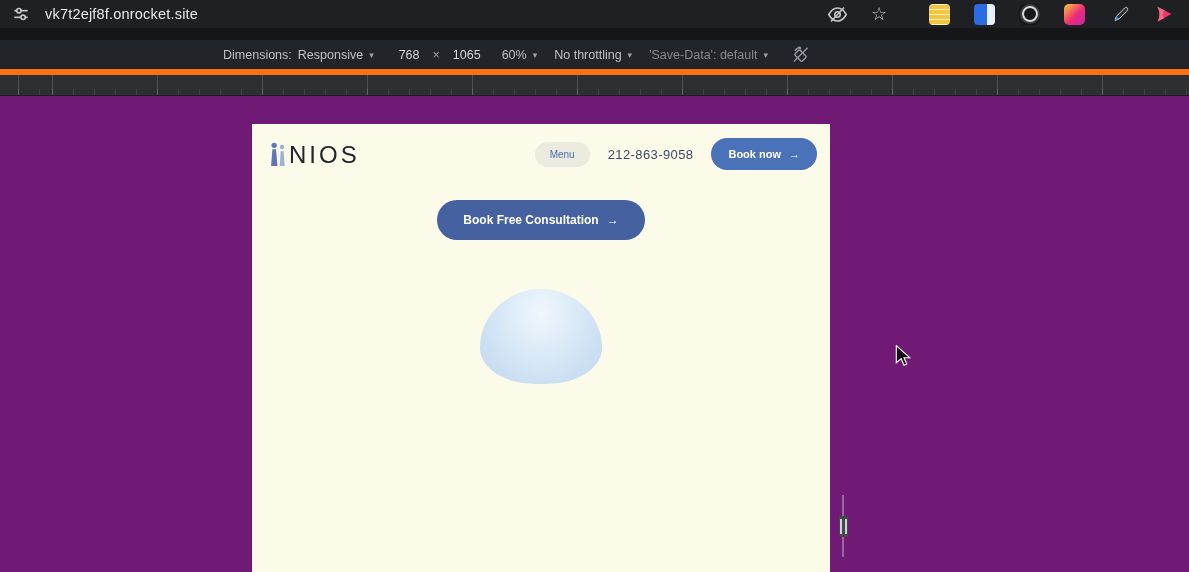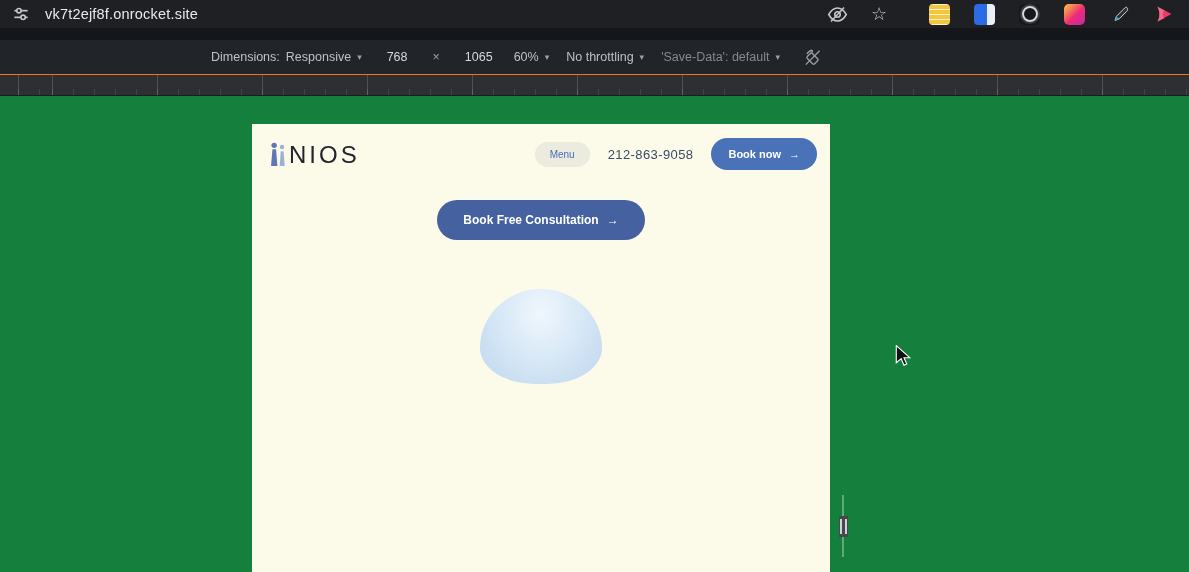--- a/index.html
+++ b/index.html
@@ -21,44 +21,44 @@
   .ext-blue { background:linear-gradient(90deg,#2b6be4 0 60%, #e9f0fb 60%); border-radius:4px; }
   .ext-lens { background:#17181b; border-radius:5px; }
   .ext-lens::after { content:""; width:12px; height:12px; border-radius:50%; border:2.5px solid #d7d9dc; box-shadow:0 0 0 2px #3a3d42; }
   .ext-gradient { background:linear-gradient(135deg,#f9ce34 0%, #ee2a7b 55%, #c32aa3 100%); border-radius:5px; }
   .ext-picker { background:transparent; }
   .ext-video { background:transparent; }
 
   
   .bar-gap { position:absolute; top:28px; left:0; right:0; height:12px; background:#141619; }
   .device-toolbar { position:absolute; top:40px; left:0; right:0; height:35px; background:#212428;
-    border-bottom:1px solid #f97316; display:flex; align-items:center; justify-content:center;
+    border-bottom:6px solid #f97316; display:flex; align-items:center; justify-content:center;
     color:#bdc1c6; font-size:12.5px; }
   .toolbar-inner { display:flex; align-items:center; gap:17px; transform:translateX(-78px); }
   .dd { display:flex; align-items:center; gap:6px; cursor:default; white-space:nowrap; }
   .caret { font-size:9px; color:#9aa0a6; }
   .dim-label { color:#bdc1c6; }
-  .size-group { display:flex; align-items:center; gap:21px; margin-left:4px;justify-content:space-between; }
+  .size-group { display:flex; align-items:center; gap:9px; margin-left:4px;justify-content:space-between; }
   .size-val { color:#d5d8dc; padding:2px 4px; }
   .multiply { color:#9aa0a6; }
   .dim-dd { color:#87898c; }
   .rotate-btn { margin-left:6px; display:flex; align-items:center; }
 
   
   .ruler { position:absolute; top:75px; left:0; right:0; height:21px; background-color:#2d2f32;
     border-bottom:1px solid #1b1c1e;
     background-image:
       repeating-linear-gradient(90deg, rgba(255,255,255,0.16) 0 1px, transparent 1px 105px),
       repeating-linear-gradient(90deg, rgba(255,255,255,0.10) 0 1px, transparent 1px 21px);
     background-size: 100% 100%, 100% 7px;
     background-position: 52px 0, 52px 14px;
     background-repeat: repeat-x, repeat-x; }
 
   
-  .canvas { position:absolute; top:96px; left:0; right:0; bottom:0; background:#15803d; }
+  .canvas { position:absolute; top:96px; left:0; right:0; bottom:0; background:#701a75; }
   .viewport { position:absolute; left:252px; top:28px; width:578px; height:448px;
     background:#fcfae9; overflow:hidden; }
 
   
   .site-header { display:flex; align-items:center; padding:12px 13px 0 16px; height:48px; }
   .logo { display:flex; align-items:flex-end; gap:1px; cursor:pointer; }
   .logo-text { font-size:24px; letter-spacing:3px; color:#22252d; font-weight:500; line-height:1; }
   .header-right { margin-left:auto; display:flex; align-items:center; gap:18px; }
   .menu-pill { background:#ecebe0; color:#4a6db4; border:none; border-radius:14px;
     padding:7px 15px; font-size:10px; font-family:inherit; cursor:pointer; }

